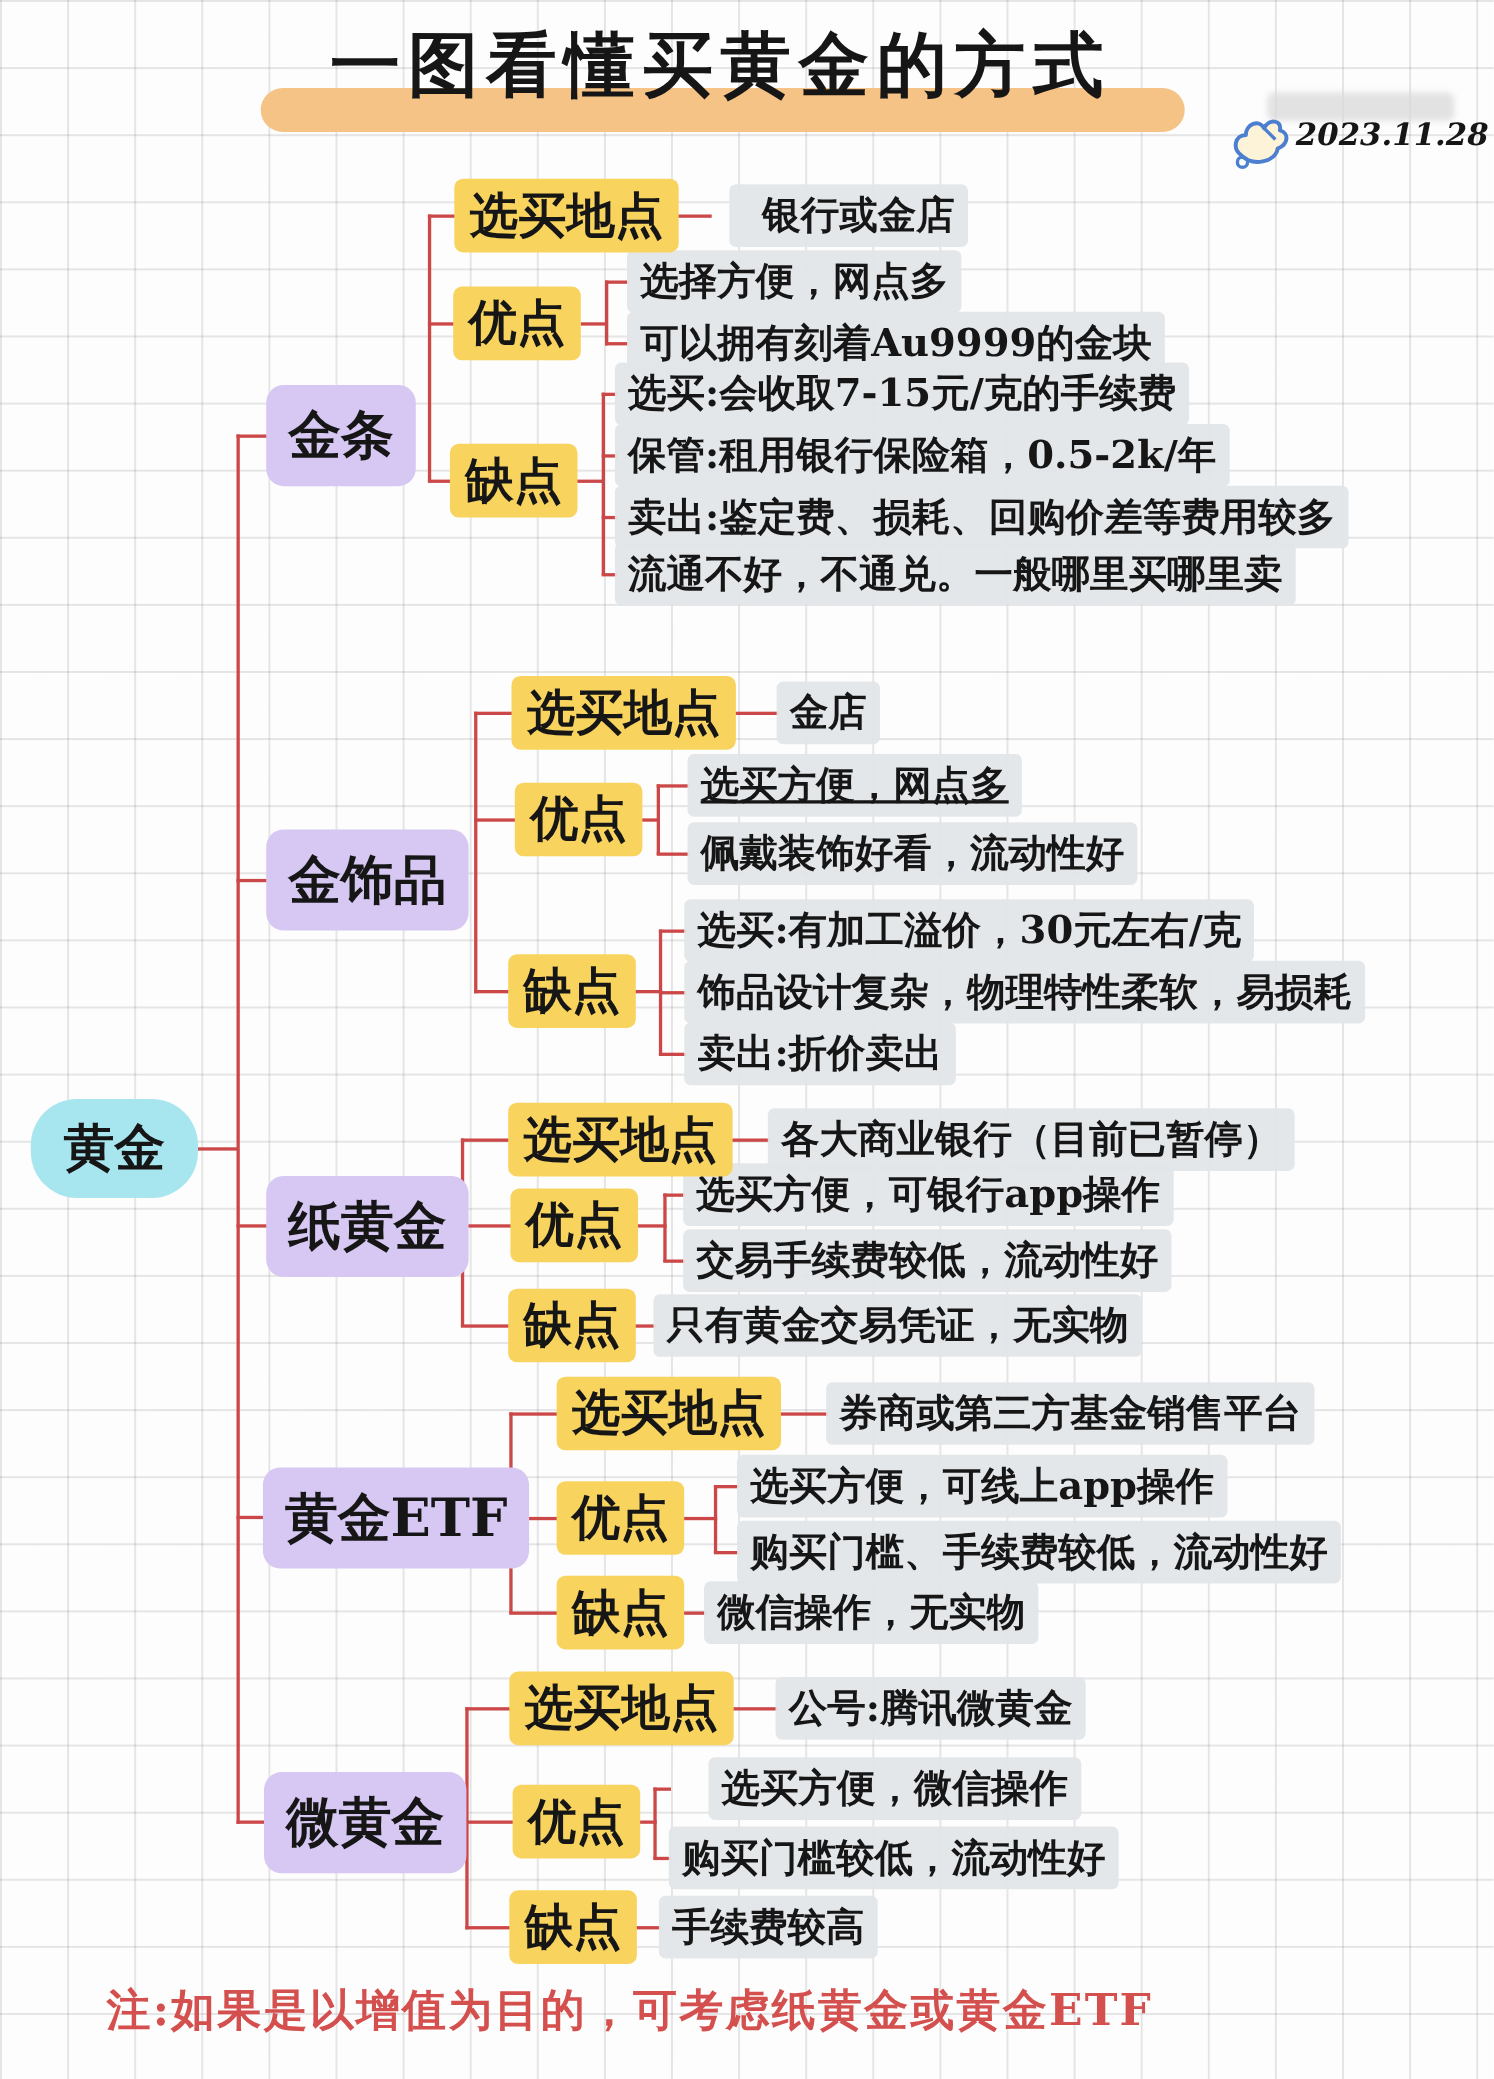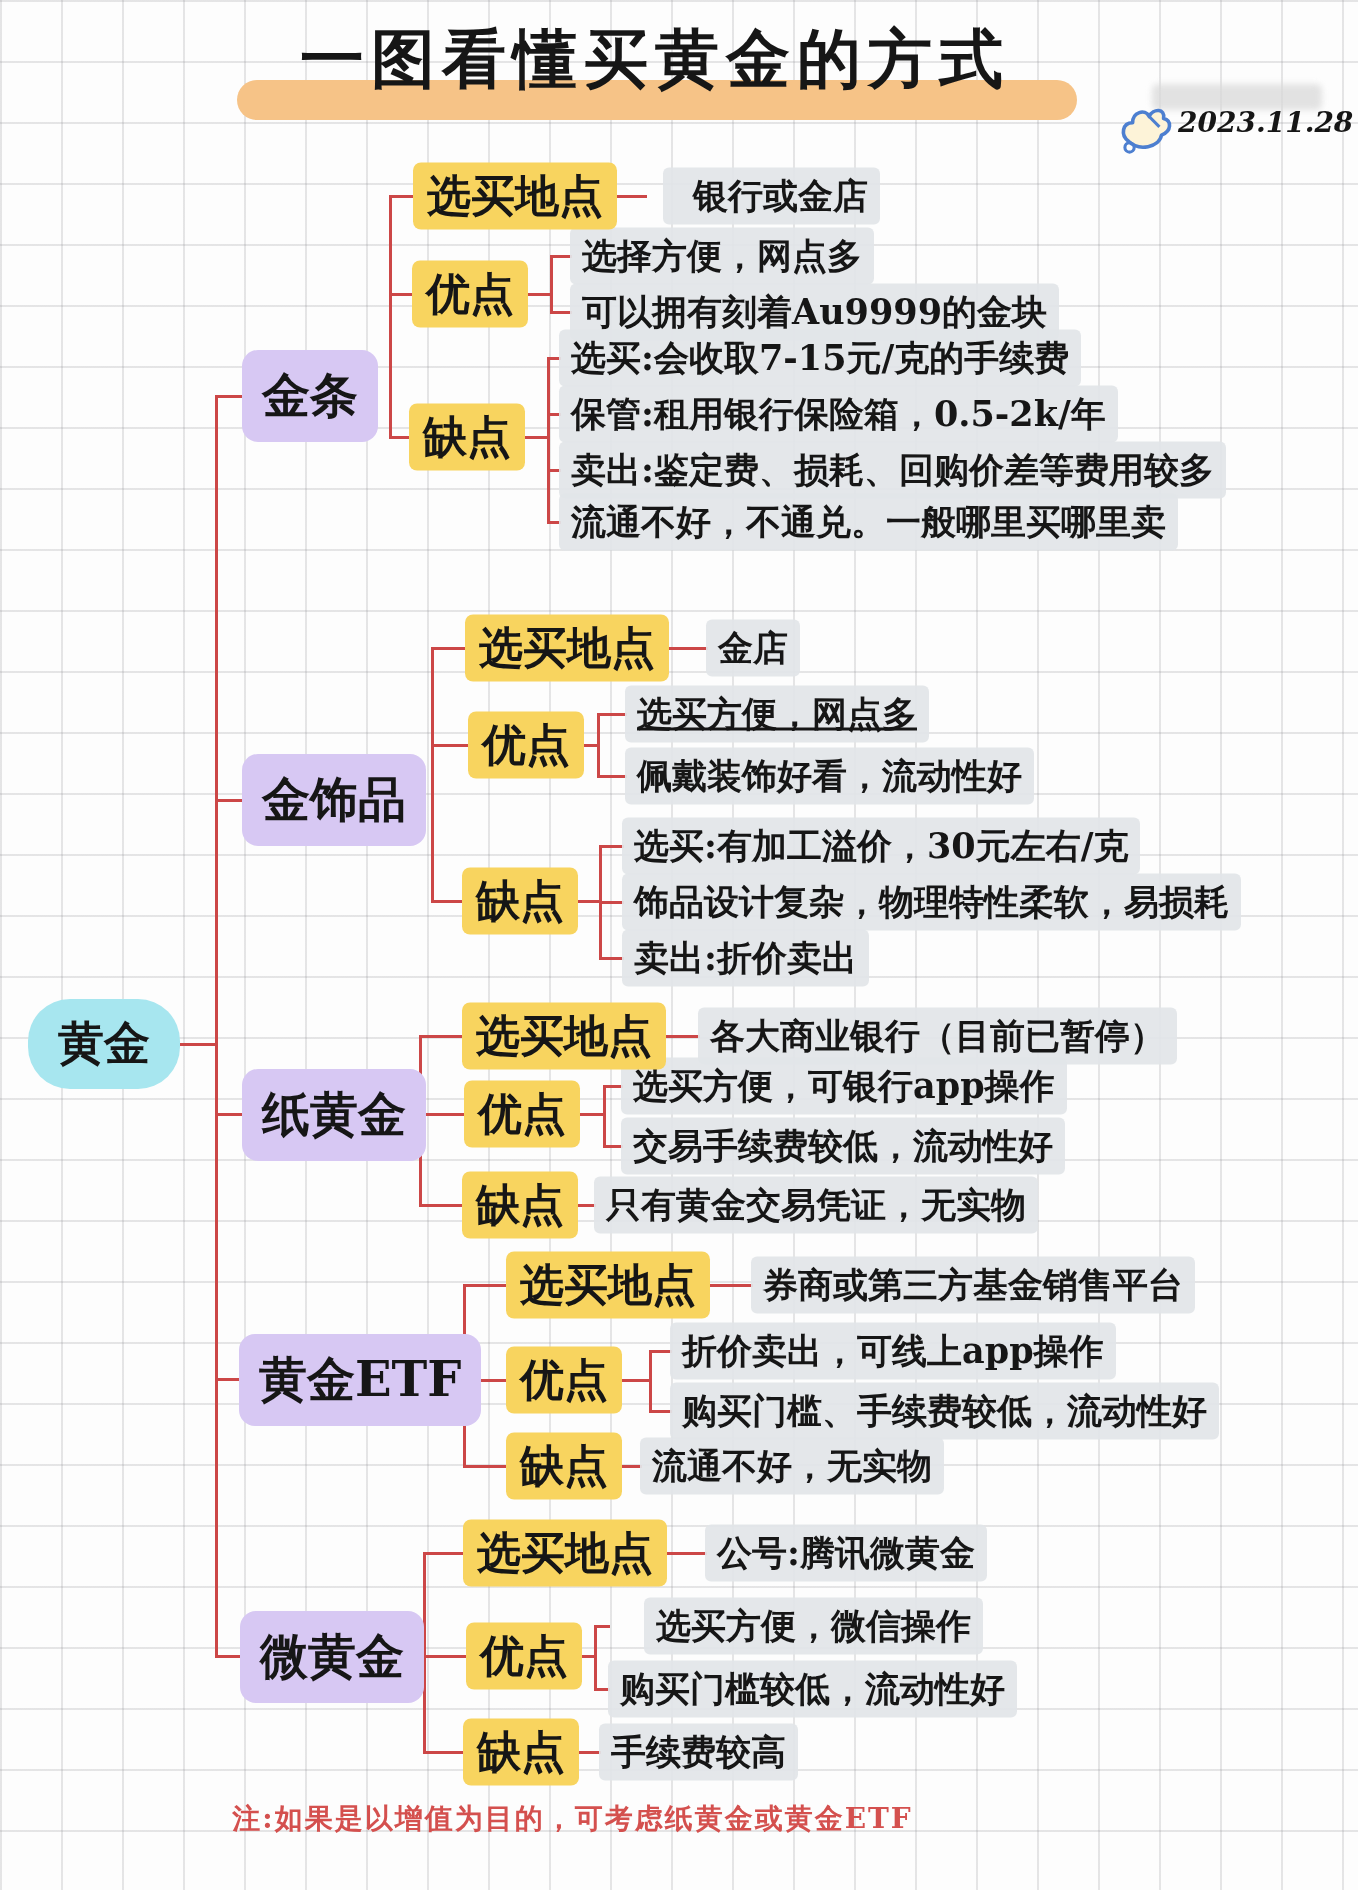--- a/index.html
+++ b/index.html
@@ -26,21 +26,21 @@
   .dove{position:absolute; left:1112px; top:100px; width:66px; height:66px; z-index:2;}
   .root{position:absolute; background:#a7e6ef; border-radius:42px; padding:14px 30px;
     font-size:46px; font-weight:900; z-index:3; white-space:nowrap;}
   .node{position:absolute; background:#d7c8f3; border-radius:16px; padding:14px 20px;
     font-size:48px; font-weight:900; z-index:3; white-space:nowrap;}
   .glabel{position:absolute; background:#f8d45f; border-radius:8px; padding:4px 14px;
     font-size:44px; font-weight:900; z-index:3; white-space:nowrap;}
   .leaf{position:absolute; background:rgba(226,229,232,.93); border-radius:6px;
     padding:5px 12px; font-size:35px; font-weight:700; z-index:2; white-space:nowrap;}
   .note{position:absolute; left:0; top:1800px; width:1145px; text-align:center;
-    font-size:28px; font-weight:900; color:#d4504e; letter-spacing:2px; z-index:2;}
+    font-size:40px; font-weight:900; color:#d4504e; letter-spacing:2px; z-index:2;}
 </style>
 </head>
 <body>
 
 <div id="canvas">
 
   <div class="title-hl"></div>
   <div class="title">一图看懂买黄金的方式</div>
   <div class="watermark"></div>
   <svg class="dove" viewBox="0 0 64 64">
@@ -140,24 +140,24 @@
   <div class="line" style="left:612px;top:1379px;width:40px;height:3px;"></div>
   <div class="line" style="left:649px;top:1350px;width:3px;height:62px;"></div>
   <div class="line" style="left:649px;top:1350px;width:23px;height:3px;"></div>
   <div class="line" style="left:649px;top:1410px;width:23px;height:3px;"></div>
   <div class="line" style="left:612px;top:1465px;width:30px;height:3px;"></div>
 
   <div class="node cy" style="left:239px;top:1380px;">黄金ETF</div>
   <div class="glabel cy" style="left:506px;top:1285px;">选买地点</div>
   <div class="leaf cy" style="left:751px;top:1285px;">券商或第三方基金销售平台</div>
   <div class="glabel cy" style="left:506px;top:1380px;">优点</div>
-  <div class="leaf cy" style="left:670px;top:1351px;">折价卖出，可线上app操作</div>
+  <div class="leaf cy" style="left:670px;top:1351px;">选买方便，可线上app操作</div>
   <div class="leaf cy" style="left:670px;top:1411px;">购买门槛、手续费较低，流动性好</div>
   <div class="glabel cy" style="left:506px;top:1466px;">缺点</div>
-  <div class="leaf cy" style="left:640px;top:1466px;">流通不好，无实物</div>
+  <div class="leaf cy" style="left:640px;top:1466px;">微信操作，无实物</div>
 
   <div class="line" style="left:215px;top:1655px;width:28px;height:3px;"></div>
   <div class="line" style="left:423px;top:1552px;width:3px;height:202px;"></div>
   <div class="line" style="left:423px;top:1552px;width:42px;height:3px;"></div>
   <div class="line" style="left:423px;top:1655px;width:45px;height:3px;"></div>
   <div class="line" style="left:423px;top:1751px;width:42px;height:3px;"></div>
   <div class="line" style="left:652px;top:1552px;width:55px;height:3px;"></div>
   <div class="line" style="left:560px;top:1655px;width:37px;height:3px;"></div>
   <div class="line" style="left:594px;top:1625px;width:3px;height:65px;"></div>
   <div class="line" style="left:594px;top:1625px;width:16px;height:3px;"></div>

